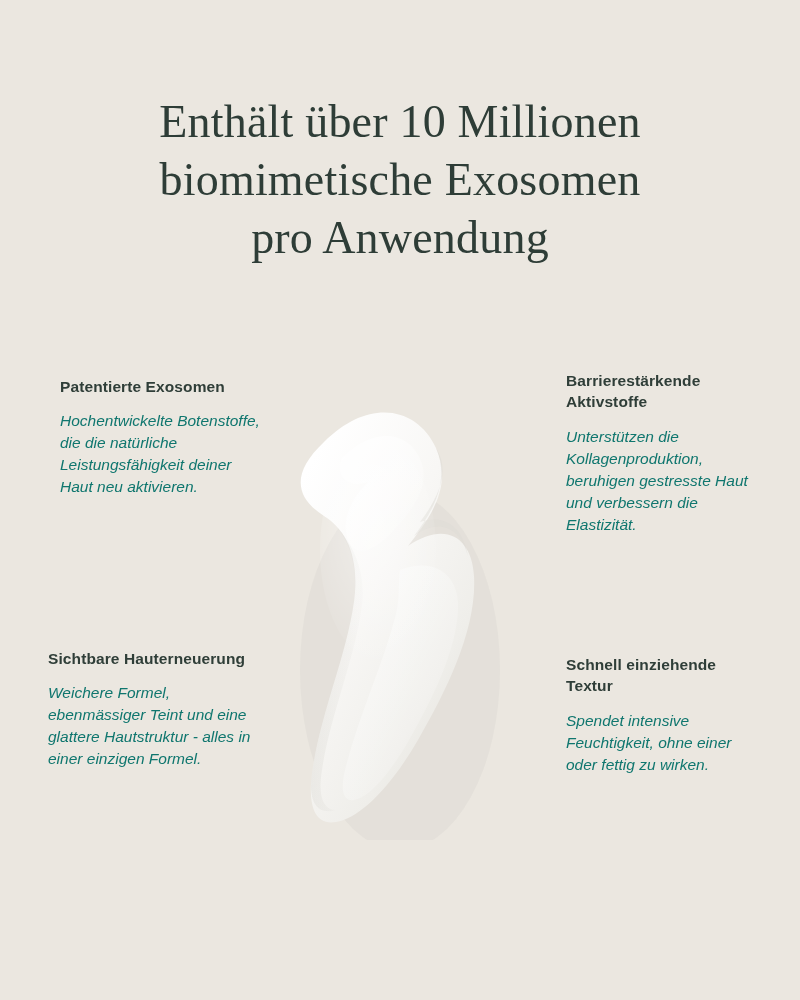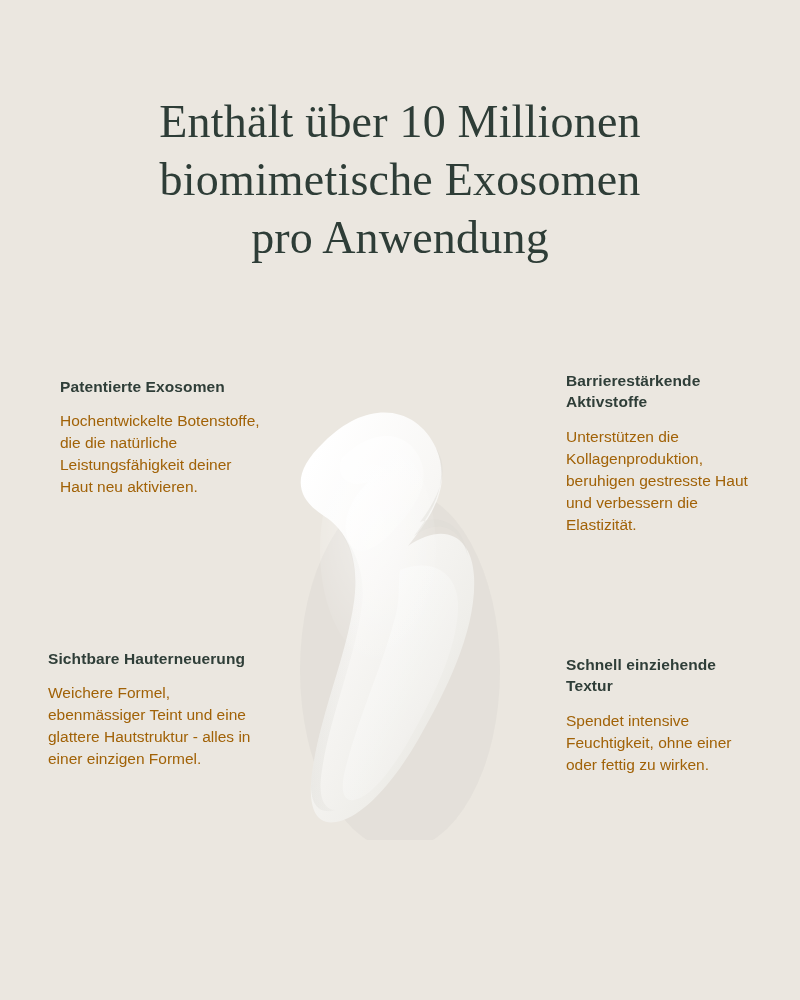--- a/index.html
+++ b/index.html
@@ -65,23 +65,24 @@
     font-size: 15.5px;
     font-weight: bold;
     line-height: 1.38;
     color: #2f3e38;
     margin: 0 0 13px 0;
     letter-spacing: 0.1px;
   }
   .feature .f-body {
     font-size: 15.5px;
     line-height: 1.42;
-    color: #a16207;
+    color: #0f766e;
     margin: 0;
     font-weight: 400;
+    font-style: italic;
   }
 
   #feat-tl { left: 60px;  top: 376px;  width: 205px; }
   #feat-tr { left: 566px; top: 334px;  width: 195px; margin-top: 36px; }
   #feat-bl { left: 48px;  top: 648px;  width: 205px; }
   #feat-br { left: 566px; top: 630px;  width: 195px; margin-top: 24px; }
 </style>
 </head>
 <body>
 

